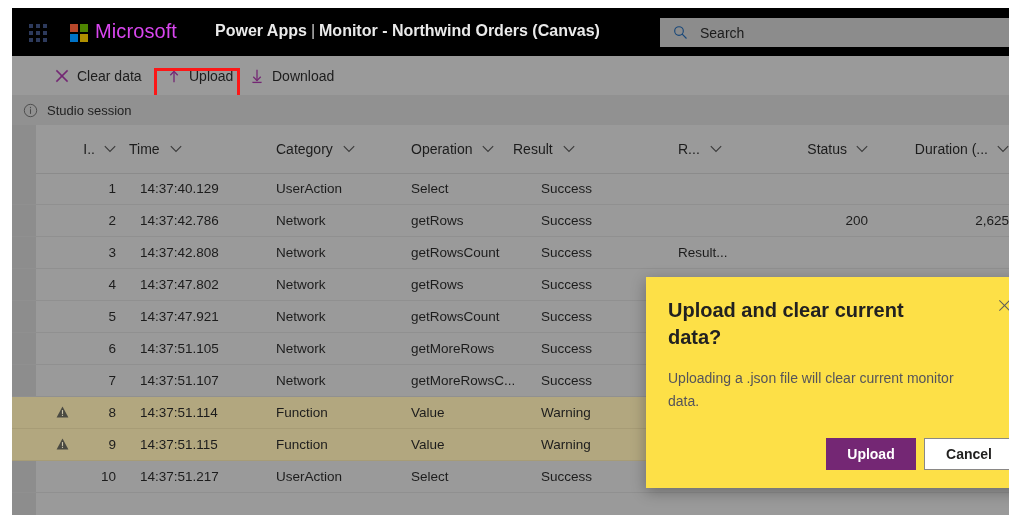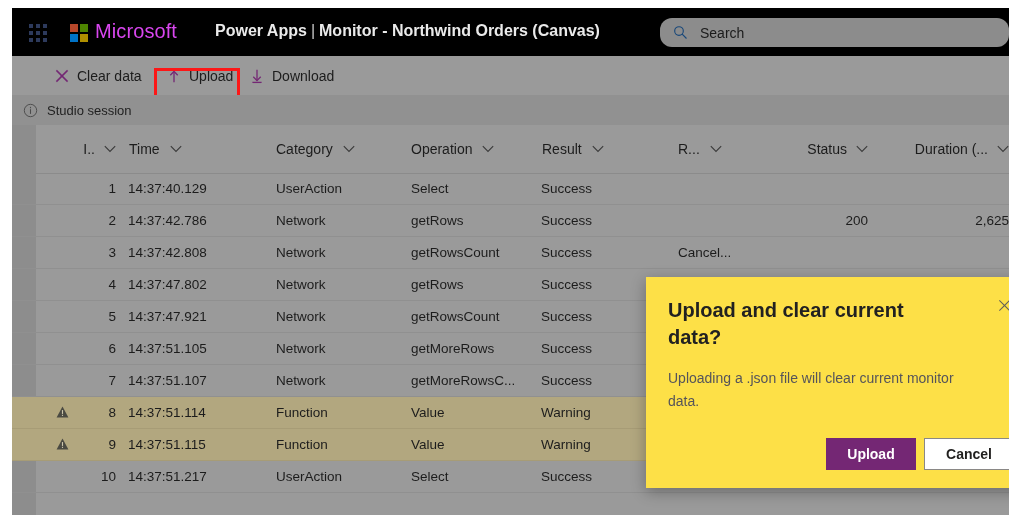--- a/index.html
+++ b/index.html
@@ -81,21 +81,20 @@
   }
   .appname .sep { font-weight: normal; color: #c9c9c9; padding: 0 4px; }
   .searchbox {
     position: absolute;
     left: 648px; top: 10px;
     width: 349px; height: 29px;
     background: #8c8c8c;
     display: flex;
     align-items: center;
     cursor: text;
-    border-radius: 12px;
   }
   .searchbox .sicon {
     margin-left: 13px;
     margin-right: 12px;
     width: 15px; height: 15px;
     display: block;
   }
   .searchbox .splace {
     font-size: 14px;
     color: #1b1b1b;
@@ -230,21 +229,21 @@
     line-height: 31px;
     font-size: 13.5px;
     color: #1c1c1c;
     white-space: nowrap;
     overflow: hidden;
   }
   .cell.num { text-align: right; }
 
   
   .c-idx   { left: 48px;  width: 56px; }
-  .c-time  { left: 116px; width: 130px; }
+  .c-time  { left: 128px; width: 130px; }
   .c-cat   { left: 264px; width: 118px; }
   .c-op    { left: 399px; width: 120px; }
   .c-res   { left: 529px; width: 120px; }
   .c-r     { left: 666px; width: 72px; }
   .c-stat  { left: 746px; width: 110px; }
   .c-dur   { left: 885px; width: 112px; }
 
   
   .dialog {
     position: absolute;
@@ -406,21 +405,21 @@
           <svg class="chev" viewBox="0 0 12 8">
             <polyline points="0.8,1.2 6,6.4 11.2,1.2" fill="none" stroke="#3a3a3a" stroke-width="1.1"></polyline>
           </svg>
         </div>
         <div class="hcell c-op" style="left: 375px; width: 120px;">
           <span class="htext">Operation</span>
           <svg class="chev" viewBox="0 0 12 8">
             <polyline points="0.8,1.2 6,6.4 11.2,1.2" fill="none" stroke="#3a3a3a" stroke-width="1.1"></polyline>
           </svg>
         </div>
-        <div class="hcell c-res" style="left: 506px; width: 120px;">
+        <div class="hcell c-res" style="left: 477px; width: 120px;">
           <span class="htext">Result</span>
           <svg class="chev" viewBox="0 0 12 8">
             <polyline points="0.8,1.2 6,6.4 11.2,1.2" fill="none" stroke="#3a3a3a" stroke-width="1.1"></polyline>
           </svg>
         </div>
         <div class="hcell c-r" style="left: 642px; width: 72px;">
           <span class="htext">R...</span>
           <svg class="chev" viewBox="0 0 12 8">
             <polyline points="0.8,1.2 6,6.4 11.2,1.2" fill="none" stroke="#3a3a3a" stroke-width="1.1"></polyline>
           </svg>
@@ -458,21 +457,21 @@
           <div class="cell c-r"></div>
           <div class="cell c-stat num">200</div>
           <div class="cell c-dur num">2,625</div>
         </div>
         <div class="row" style="top: 112px;">
           <div class="cell c-idx num">3</div>
           <div class="cell c-time">14:37:42.808</div>
           <div class="cell c-cat">Network</div>
           <div class="cell c-op">getRowsCount</div>
           <div class="cell c-res">Success</div>
-          <div class="cell c-r">Cancel...</div>
+          <div class="cell c-r">Result...</div>
           <div class="cell c-stat num"></div>
           <div class="cell c-dur num"></div>
         </div>
         <div class="row" style="top: 144px;">
           <div class="cell c-idx num">4</div>
           <div class="cell c-time">14:37:47.802</div>
           <div class="cell c-cat">Network</div>
           <div class="cell c-op">getRows</div>
           <div class="cell c-res">Success</div>
           <div class="cell c-r"></div>

